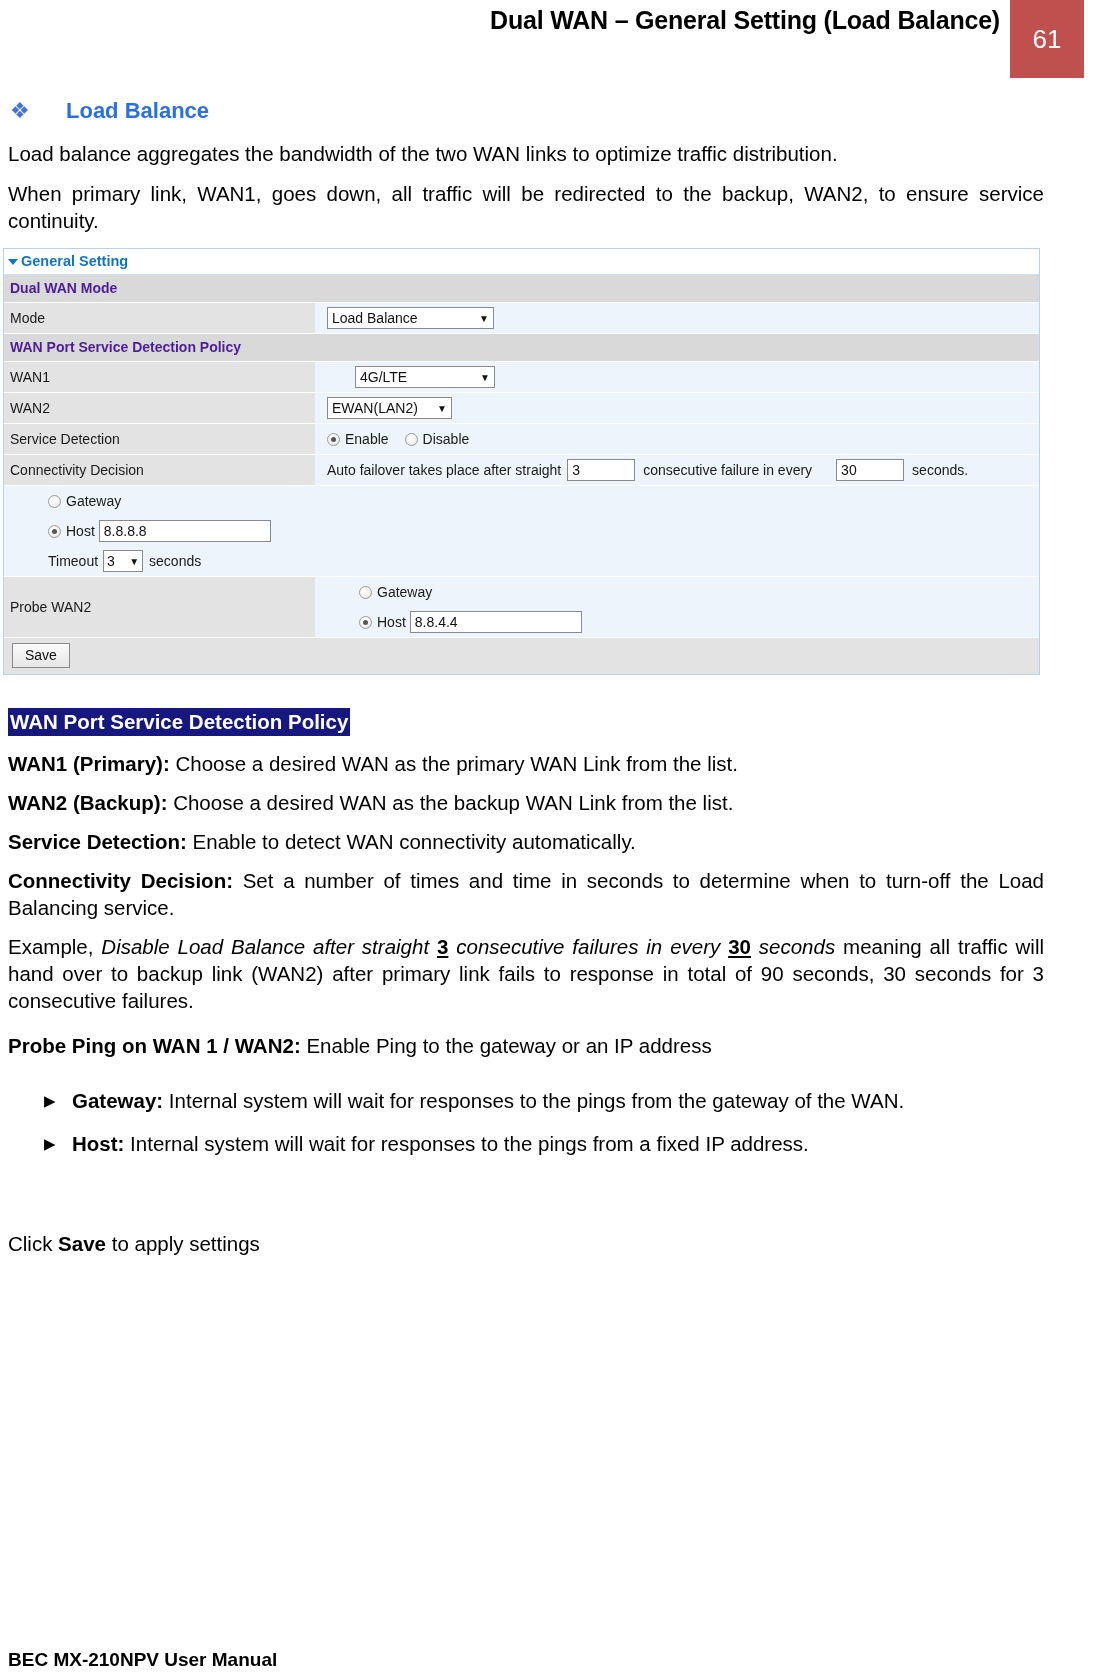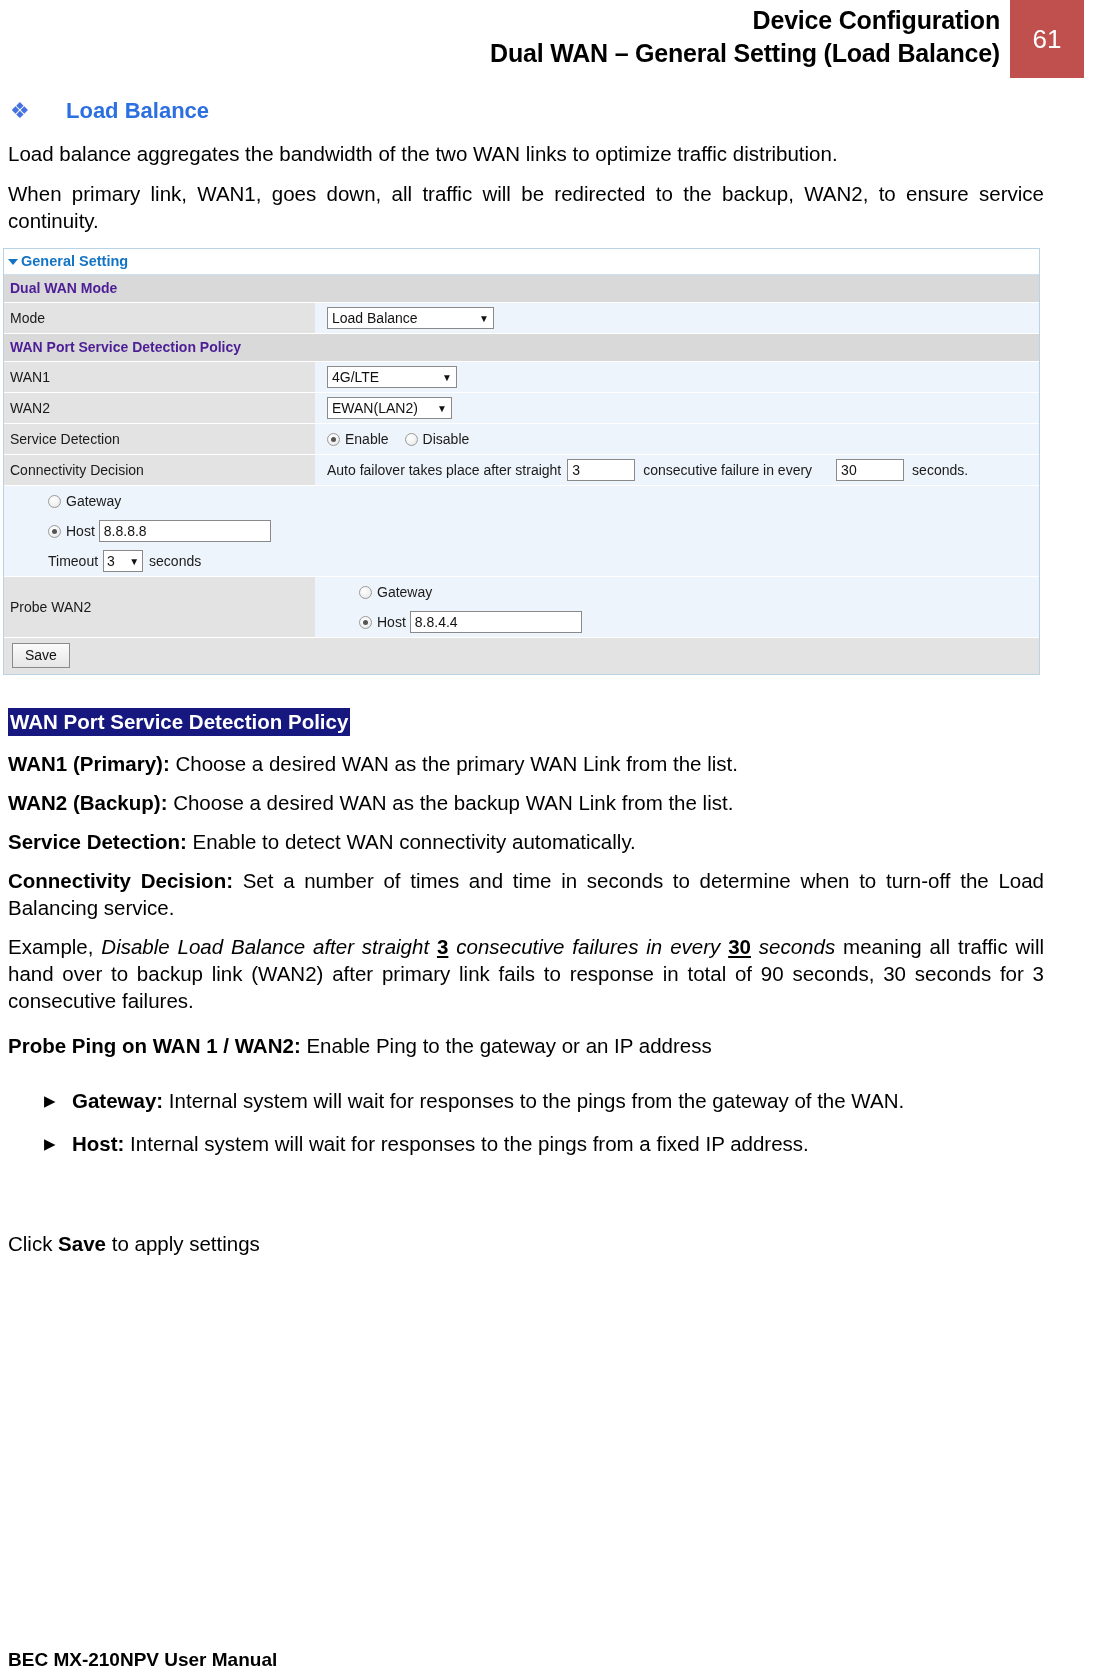--- a/index.html
+++ b/index.html
@@ -174,21 +174,21 @@
     display: inline-flex;
     align-items: center;
     justify-content: space-between;
     padding: 0 4px 0 4px;
     font-size: 14px;
     color: #111;
     box-sizing: border-box;
   }
   .sel .caret { font-size: 10px; margin-left: 8px; }
   .sel-mode { width: 167px; }
-  .sel-wan1 { width: 130px; }
+  .sel-wan1 { width: 140px; margin-left: 28px; }
   .sel-wan2 { width: 125px; }
   .sel-timeout { width: 40px; padding: 0 3px; }
 
   
   .txt {
     border: 1px solid #8a8a8a;
     background: #ffffff;
     height: 22px;
     font-size: 14px;
     color: #111;
@@ -282,21 +282,20 @@
     font-size: 19px;
     color: #000;
     margin-top: 40px;
   }
 </style>
 </head>
 <body>
 
 <div class="page-header">
   <div class="header-titles">
-    <span class="header-line1">Device Configuration</span>
     <span class="header-line2">Dual WAN – General Setting (Load Balance)</span>
   </div>
   <div class="page-number-box">61</div>
 </div>
 
 <div class="section-heading">
   <span class="diamond-bullet">❖</span>
   <span class="section-heading-text">Load Balance</span>
 </div>
 

